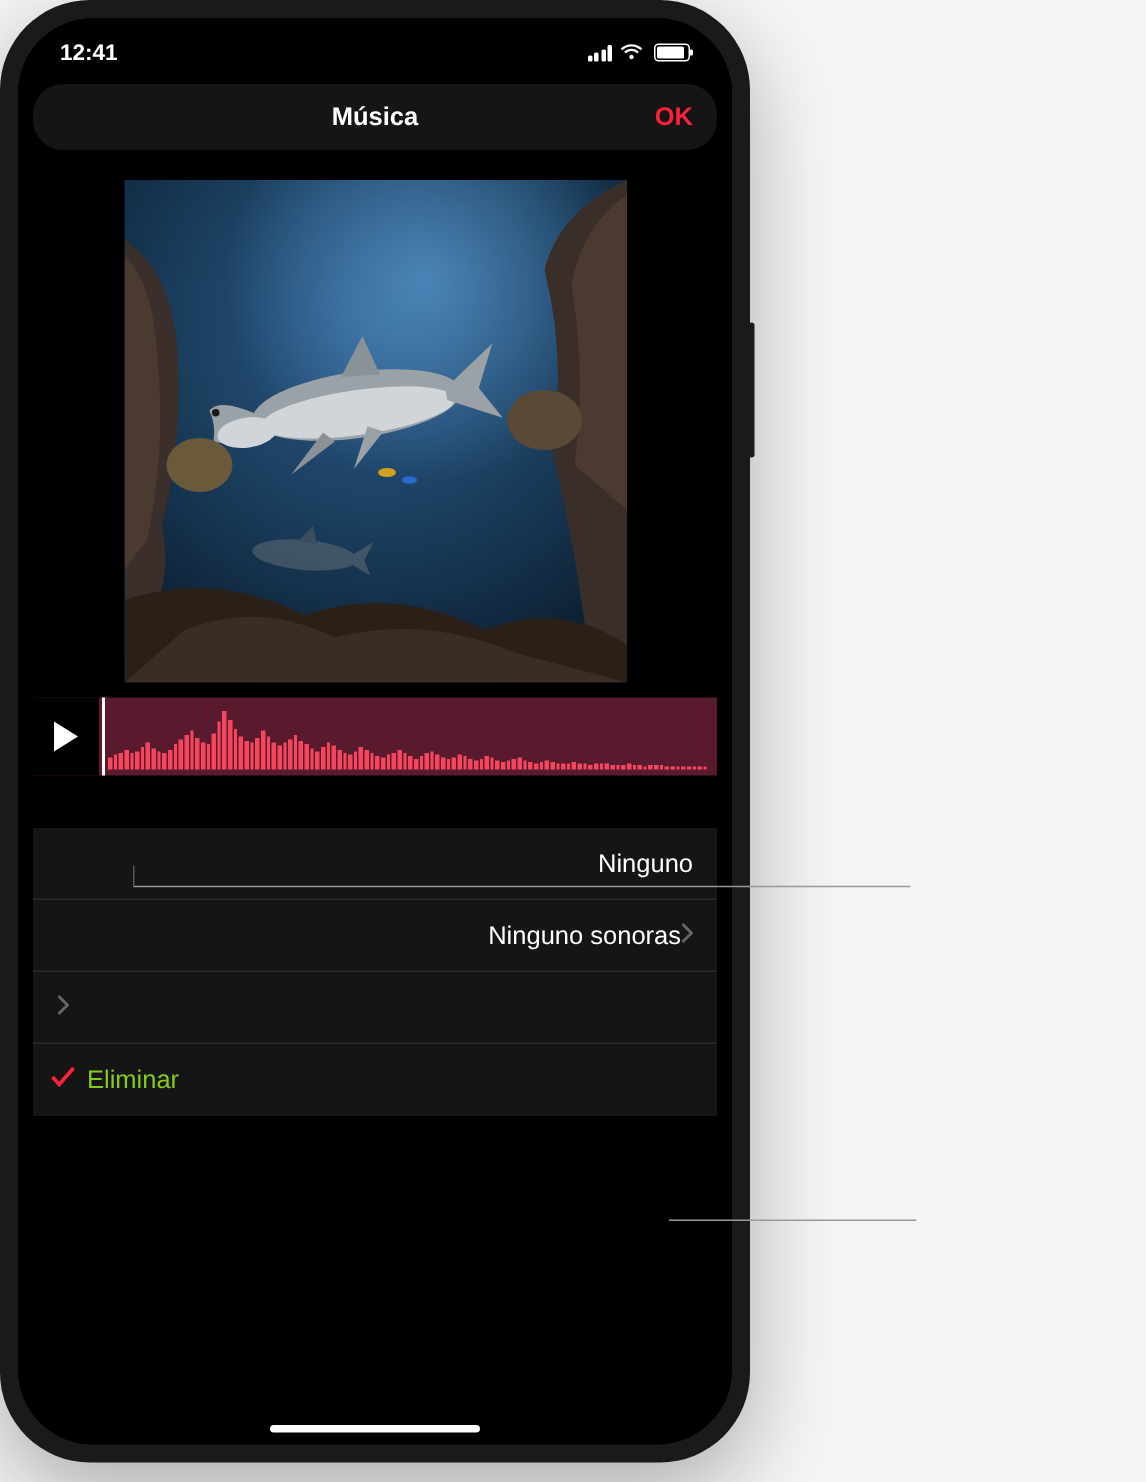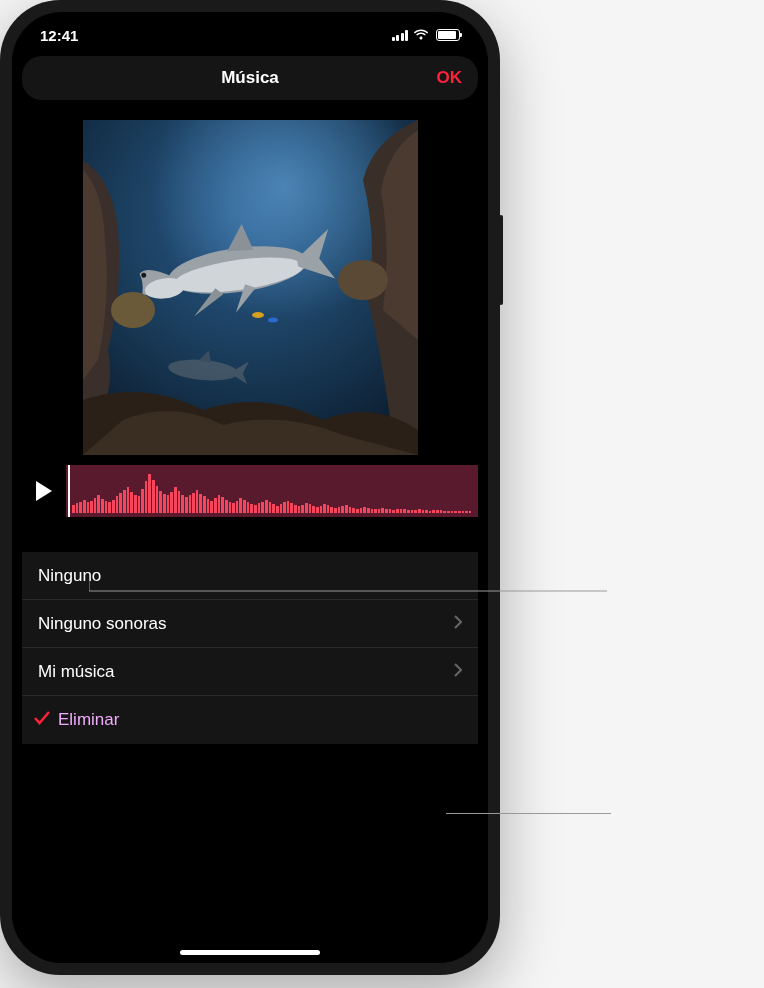--- a/index.html
+++ b/index.html
@@ -250,20 +250,21 @@
     .wave-bar {
       flex: 1;
       background: #f5465e;
       min-width: 1px;
     }
     
     
     .options-list {
       margin: 35px 10px 0;
       background: #151515;
+      text-align: right;
     }
     
     .option-row {
       height: 48px;
       display: flex;
       align-items: center;
       padding: 0 16px;
       border-bottom: 1px solid #2a2a2a;
       color: #fff;
       font-size: 17px;
@@ -282,21 +283,21 @@
       color: #666;
     }
     
     .checkmark {
       margin-right: 8px;
       margin-left: -4px;
       color: #fa233b;
     }
     
     .delete-text {
-      color: #f0abfc;
+      color: #84cc16;
       font-size: 17px;
     }
     
     
     .home-indicator {
       position: absolute;
       bottom: 8px;
       left: 50%;
       transform: translateX(-50%);
       width: 140px;
@@ -544,21 +545,20 @@
         </div>
         <div class="option-row">
           <span class="option-label">Ninguno sonoras</span>
           <span class="chevron">
             <svg width="8" height="14" viewBox="0 0 8 14" fill="none" stroke="#666" stroke-width="2">
               <path d="M1,1 L7,7 L1,13"></path>
             </svg>
           </span>
         </div>
         <div class="option-row">
-          <span class="option-label">Mi música</span>
           <span class="chevron">
             <svg width="8" height="14" viewBox="0 0 8 14" fill="none" stroke="#666" stroke-width="2">
               <path d="M1,1 L7,7 L1,13"></path>
             </svg>
           </span>
         </div>
         <div class="option-row">
           <span class="checkmark">
             <svg width="16" height="14" viewBox="0 0 16 14" fill="none" stroke="#fa233b" stroke-width="2.5">
               <path d="M1,7 L5.5,12 L15,1"></path>

